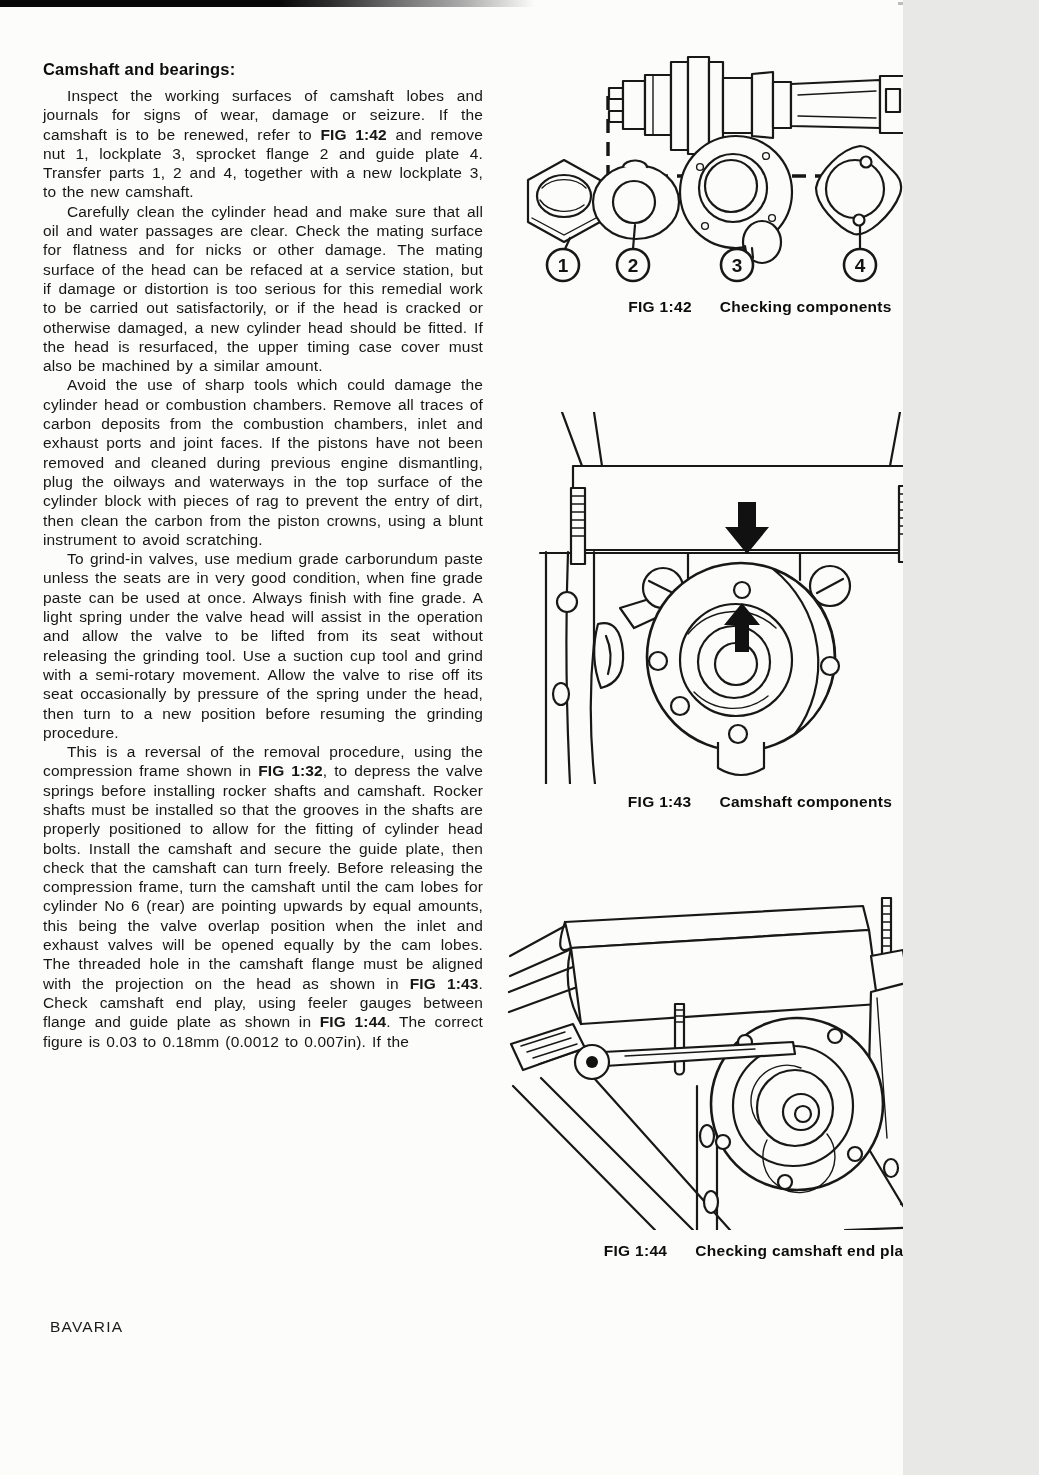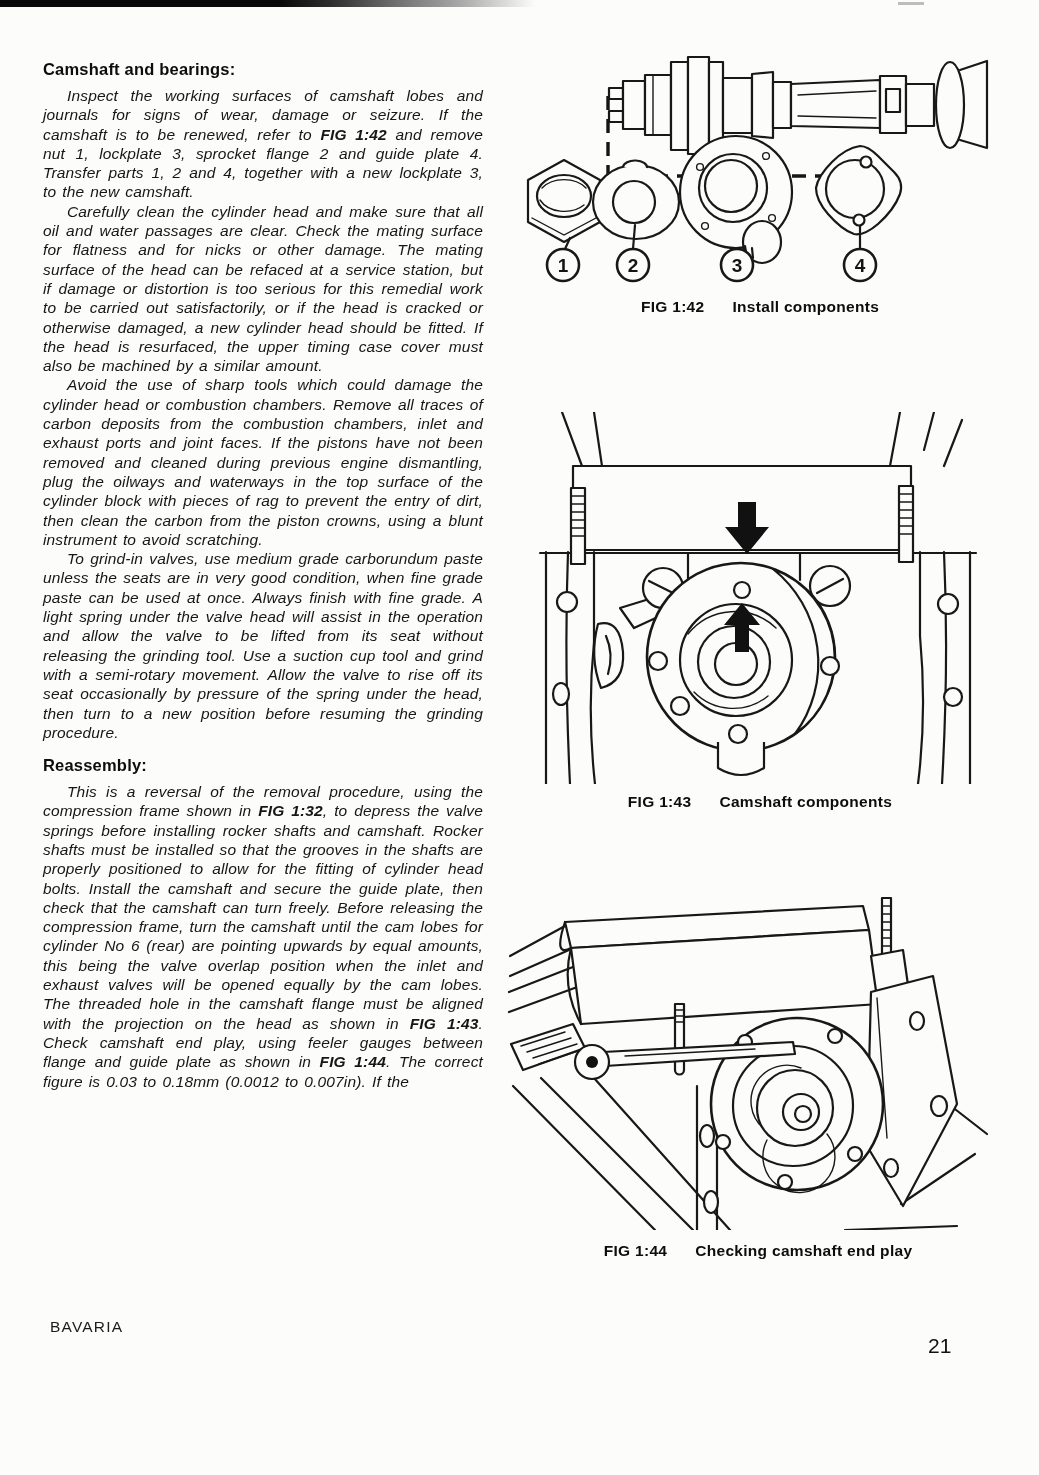--- a/index.html
+++ b/index.html
@@ -2,21 +2,21 @@
 <html><head>
 <meta charset="utf-8">
 <style>
   :root{
     --paper:#fcfcfa;
     --ink:#161616;
   }
   html,body{margin:0;padding:0;background:#e8e8e6;}
   .page{
     position:relative;
-    width:1039px;height:1475px;
+    width:903px;height:1475px;
     background:var(--paper);
     font-family:"Liberation Sans", sans-serif;
     color:var(--ink);
     overflow:hidden;
   }
   .scan-bar{
     position:absolute;top:0;left:0;width:535px;height:7px;
     background:linear-gradient(to right,#080808 0%,#080808 52%,#2e2e2e 62%,#6f6f6f 74%,#a8a8a8 86%,rgba(0,0,0,0) 100%);
   }
   .scan-dash{position:absolute;top:2px;left:898px;width:26px;height:3px;background:#bdbdbd;}
@@ -25,21 +25,21 @@
   }
   .sec-heading{
     font-size:16.5px;font-weight:bold;letter-spacing:.2px;
     margin:14px 0 7px 0;color:#0d0d0d;
   }
   .sec-heading:first-child{margin-top:0;}
   .text-col p{
     margin:0;
     font-size:15.5px;line-height:19.3px;
     text-align:justify;text-indent:24px;
-    letter-spacing:.15px;word-spacing:1.6px;font-style:italic;
+    letter-spacing:.15px;word-spacing:1.6px;
   }
   .text-col p b{font-weight:bold;}
   figure{margin:0;padding:0;position:absolute;}
   .fig42{left:512px;top:50px;width:496px;}
   .fig43{left:515px;top:412px;width:490px;}
   .fig44{left:505px;top:896px;width:506px;}
   .fig-caption{
     display:flex;justify-content:center;gap:28px;
     font-size:15.5px;font-weight:bold;letter-spacing:.3px;
     color:#0d0d0d;white-space:nowrap;
@@ -74,21 +74,20 @@
 
   <div class="scan-bar"></div>
   <div class="scan-dash"></div>
 
   <main class="text-col" id="article">
       <h3 class="sec-heading">Camshaft and bearings:</h3>
       <p><span>Inspect the working surfaces of camshaft lobes and journals for signs of wear, damage or seizure. If the camshaft is to be renewed, refer to </span><b>FIG 1:42</b><span> and remove nut 1, lockplate 3, sprocket flange 2 and guide plate 4. Transfer parts 1, 2 and 4, together with a new lockplate 3, to the new camshaft.</span></p>
       <p><span>Carefully clean the cylinder head and make sure that all oil and water passages are clear. Check the mating surface for flatness and for nicks or other damage. The mating surface of the head can be refaced at a service station, but if damage or distortion is too serious for this remedial work to be carried out satisfactorily, or if the head is cracked or otherwise damaged, a new cylinder head should be fitted. If the head is resurfaced, the upper timing case cover must also be machined by a similar amount.</span></p>
       <p><span>Avoid the use of sharp tools which could damage the cylinder head or combustion chambers. Remove all traces of carbon deposits from the combustion chambers, inlet and exhaust ports and joint faces. If the pistons have not been removed and cleaned during previous engine dismantling, plug the oilways and waterways in the top surface of the cylinder block with pieces of rag to prevent the entry of dirt, then clean the carbon from the piston crowns, using a blunt instrument to avoid scratching.</span></p>
       <p><span>To grind-in valves, use medium grade carborundum paste unless the seats are in very good condition, when fine grade paste can be used at once. Always finish with fine grade. A light spring under the valve head will assist in the operation and allow the valve to be lifted from its seat without releasing the grinding tool. Use a suction cup tool and grind with a semi-rotary movement. Allow the valve to rise off its seat occasionally by pressure of the spring under the head, then turn to a new position before resuming the grinding procedure.</span></p>
-      <h3 class="sec-heading">Reassembly:</h3>
       <p><span>This is a reversal of the removal procedure, using the compression frame shown in </span><b>FIG 1:32</b><span>, to depress the valve springs before installing rocker shafts and camshaft. Rocker shafts must be installed so that the grooves in the shafts are properly positioned to allow for the fitting of cylinder head bolts. Install the camshaft and secure the guide plate, then check that the camshaft can turn freely. Before releasing the compression frame, turn the camshaft until the cam lobes for cylinder No 6 (rear) are pointing upwards by equal amounts, this being the valve overlap position when the inlet and exhaust valves will be opened equally by the cam lobes. The threaded hole in the camshaft flange must be aligned with the projection on the head as shown in </span><b>FIG 1:43</b><span>. Check camshaft end play, using feeler gauges between flange and guide plate as shown in </span><b>FIG 1:44</b><span>. The correct figure is 0.03 to 0.18mm (0.0012 to 0.007in). If the</span></p>
     </main>
 
   <figure class="fig42">
     <svg width="496" height="240" viewBox="0 0 496 240">
 
       <g>
         <rect class="shape" x="97" y="38" width="14" height="11"></rect>
         <rect class="shape" x="97" y="61" width="14" height="11"></rect>
         <rect class="shape" x="111" y="31" width="22" height="48"></rect>
@@ -159,21 +158,21 @@
         <circle class="shape" cx="347" cy="170" r="5.5"></circle>
       </g>
       <g>
         <line class="ln" x1="348" y1="176" x2="348" y2="199"></line>
         <circle class="shape3" cx="348" cy="215" r="16"></circle>
         <text class="callout-num" x="348" y="222">4</text>
       </g>
     </svg>
     <figcaption class="fig-caption">
       <span>FIG 1:42</span>
-      <span>Install components</span>
+      <span>Checking components</span>
     </figcaption>
   </figure>
 
   <figure class="fig43">
     <svg width="440" height="372" viewBox="0 0 440 372" style="margin-left:23px">
       <g>
 
         <path class="ln" d="M24,0 L44,54 M56,0 L64,54 M362,0 L352,54 M396,0 L386,38 M424,8 L406,54"></path>
 
         <path class="ln" d="M8,140 V372 M30,140 Q26,250 32,372 M56,140 V230 Q49,300 57,372"></path>

